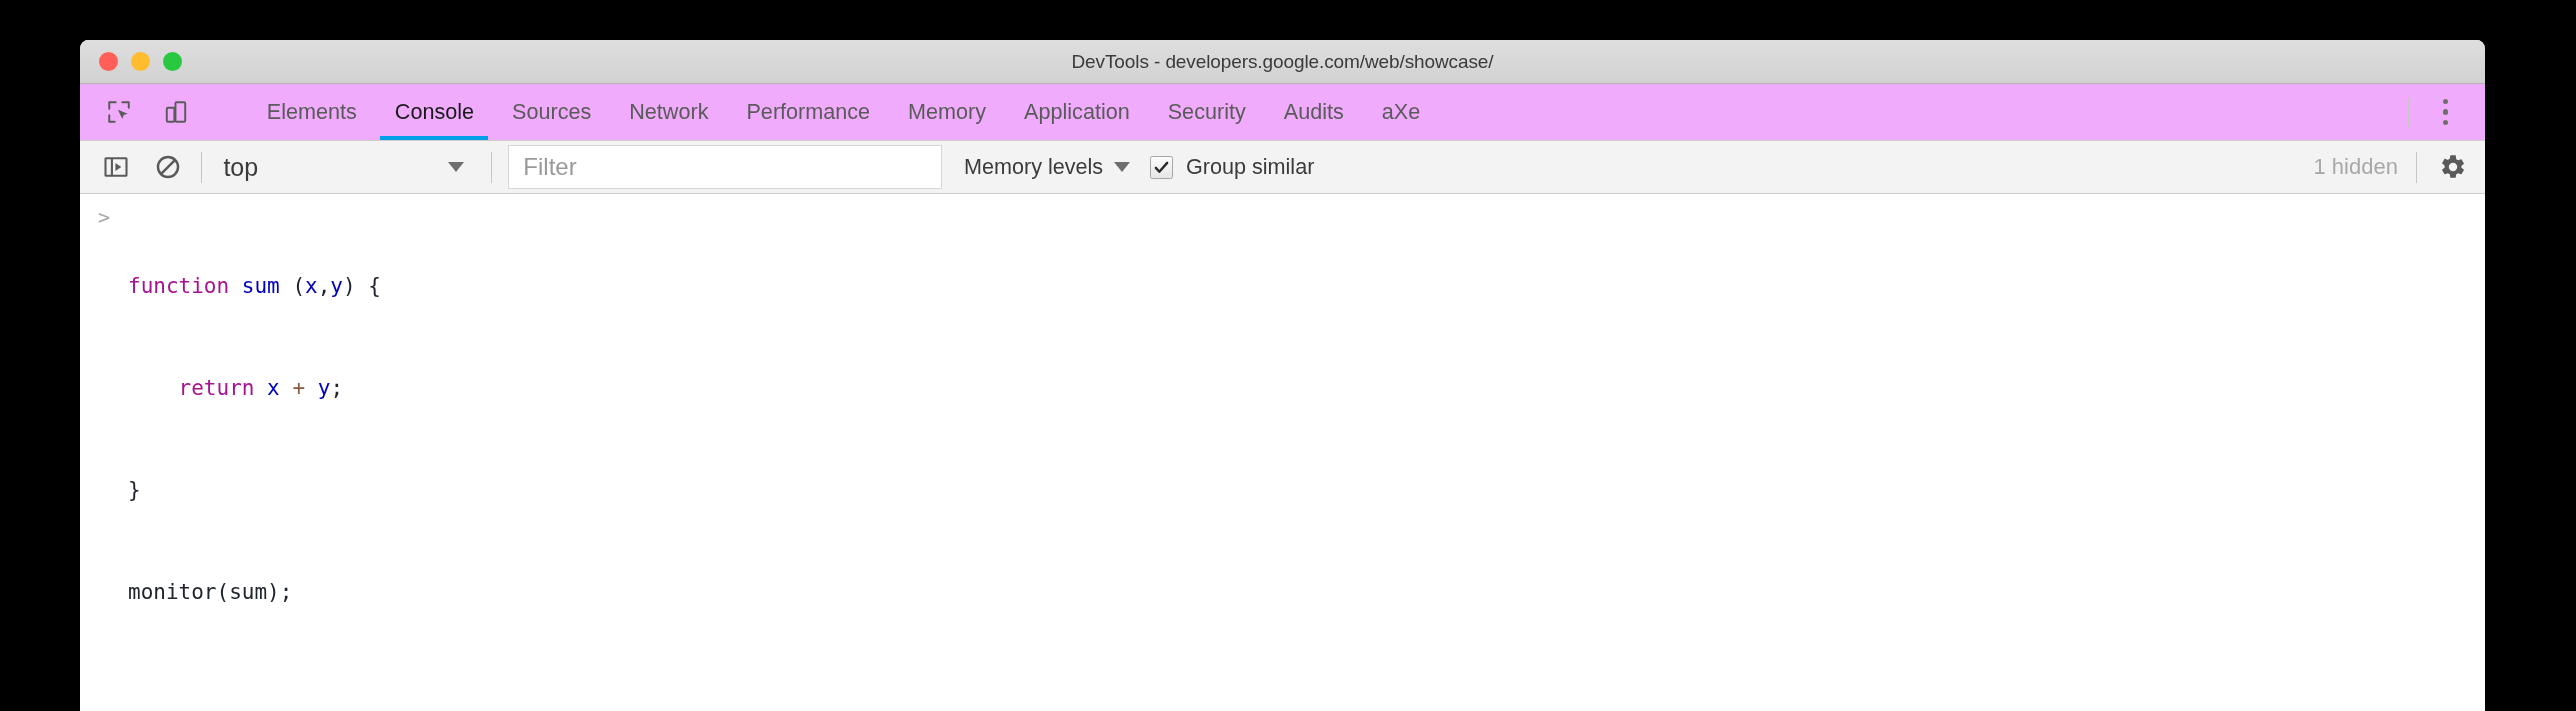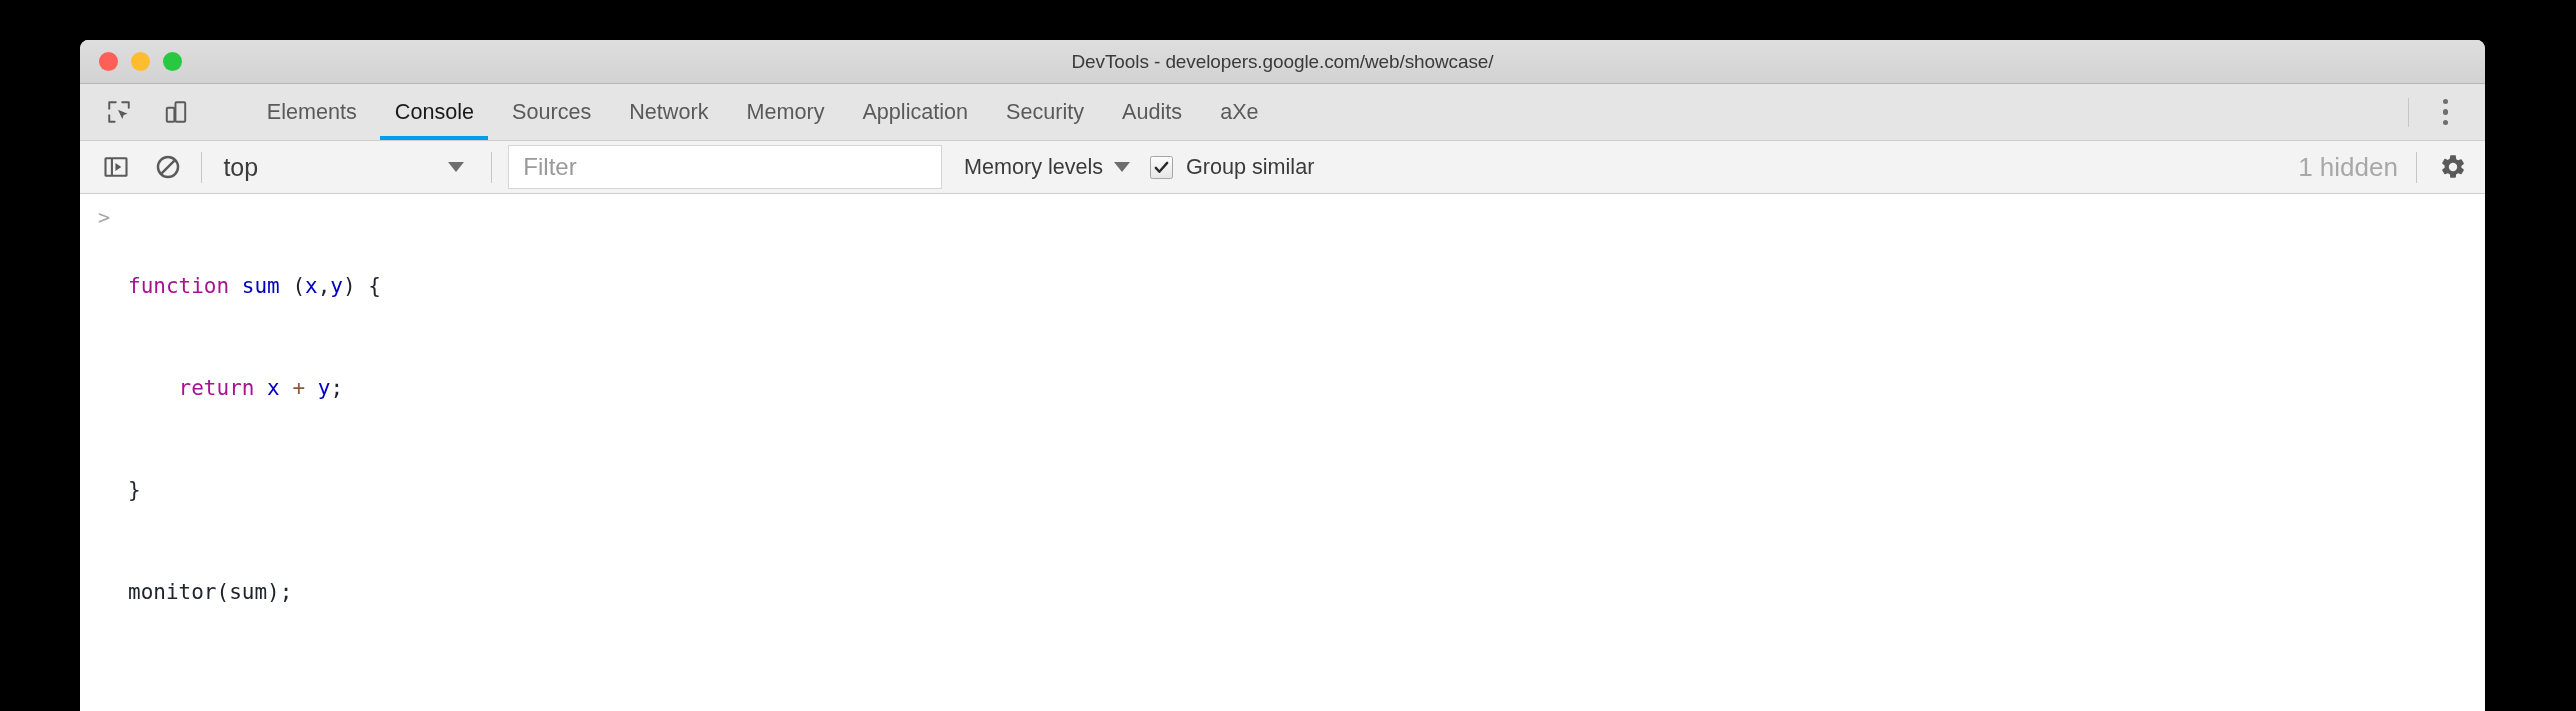--- a/index.html
+++ b/index.html
@@ -61,21 +61,21 @@
     font-size: 19px;
     color: #3b3b3b;
     font-family: "Liberation Sans", sans-serif;
     letter-spacing: -0.1px;
   }
 
   
   .tabbar {
     position: relative;
     height: 56px;
-    background: #e5e5e5;
+    background: #f0abfc;
     border-bottom: 0.8px solid #cdcdcd;
     display: flex;
     align-items: stretch;
   }
   .tb-icons {
     display: flex;
     align-items: center;
     padding-left: 19px;
     gap: 17px;
   }
@@ -245,21 +245,21 @@
     justify-content: center;
   }
   .gs-label {
     font-size: 21.6px;
     color: #3b3b3b;
     font-family: "Liberation Sans", sans-serif;
   }
 
   .ct-spacer { flex: 1; }
   .hidden-count {
-    font-size: 26px;
+    font-size: 22px;
     color: #a8a8a8;
     font-family: "Liberation Sans", sans-serif;
     margin-right: 18.5px;
   }
   .gear-sep {
     width: 0.8px;
     height: 31px;
     background: #c6c6c6;
     margin-right: 14px;
   }
@@ -345,20 +345,21 @@
         </svg>
       </div>
       <div class="tb-sep"></div>
     </div>
 
     <div class="tabs">
       <div class="tab">Elements</div>
       <div class="tab active">Console</div>
       <div class="tab">Sources</div>
       <div class="tab">Network</div>
+      <div class="tab">Performance</div>
       <div class="tab">Memory</div>
       <div class="tab">Application</div>
       <div class="tab">Security</div>
       <div class="tab">Audits</div>
       <div class="tab">aXe</div>
     </div>
 
     <div class="tabbar-right">
       <div class="tb-right-sep"></div>
       <div class="kebab">

